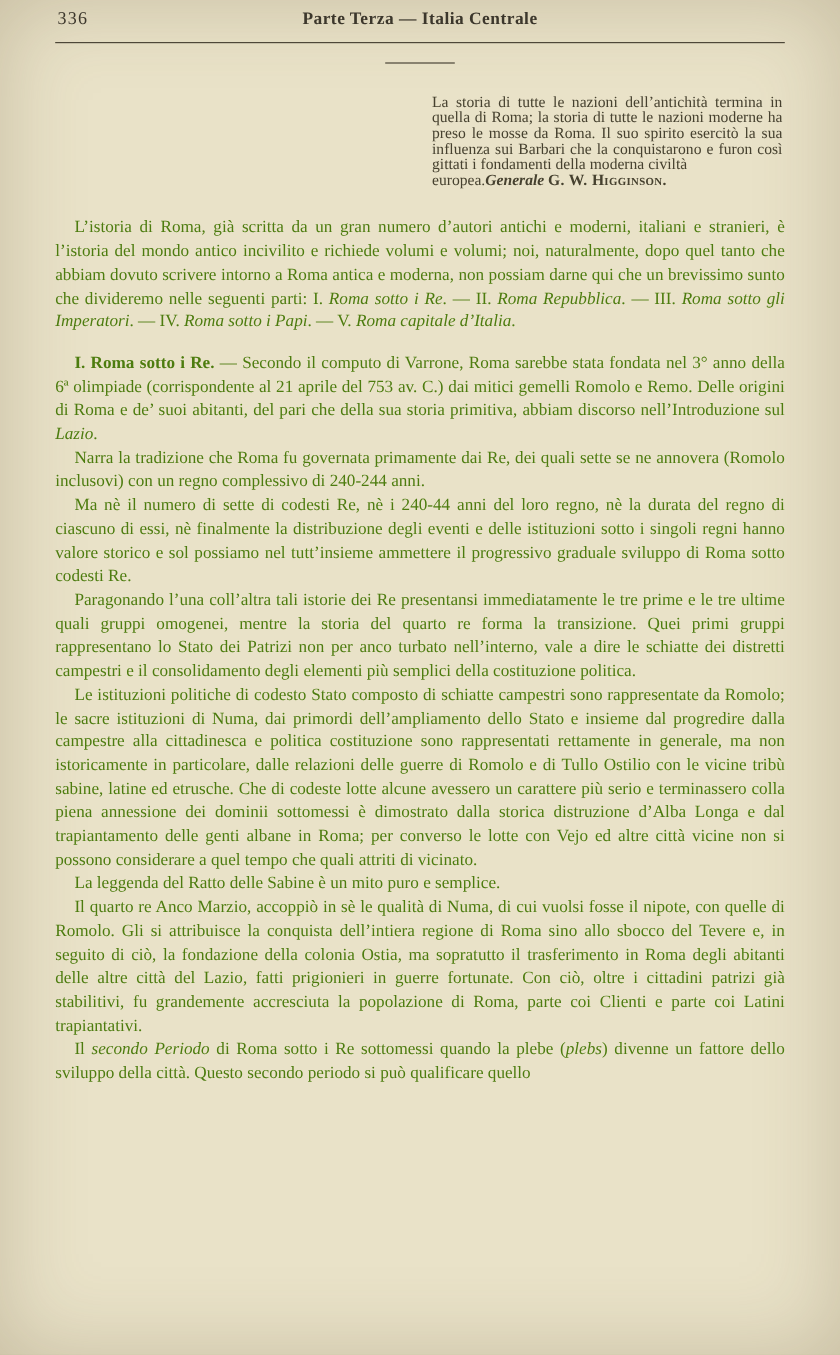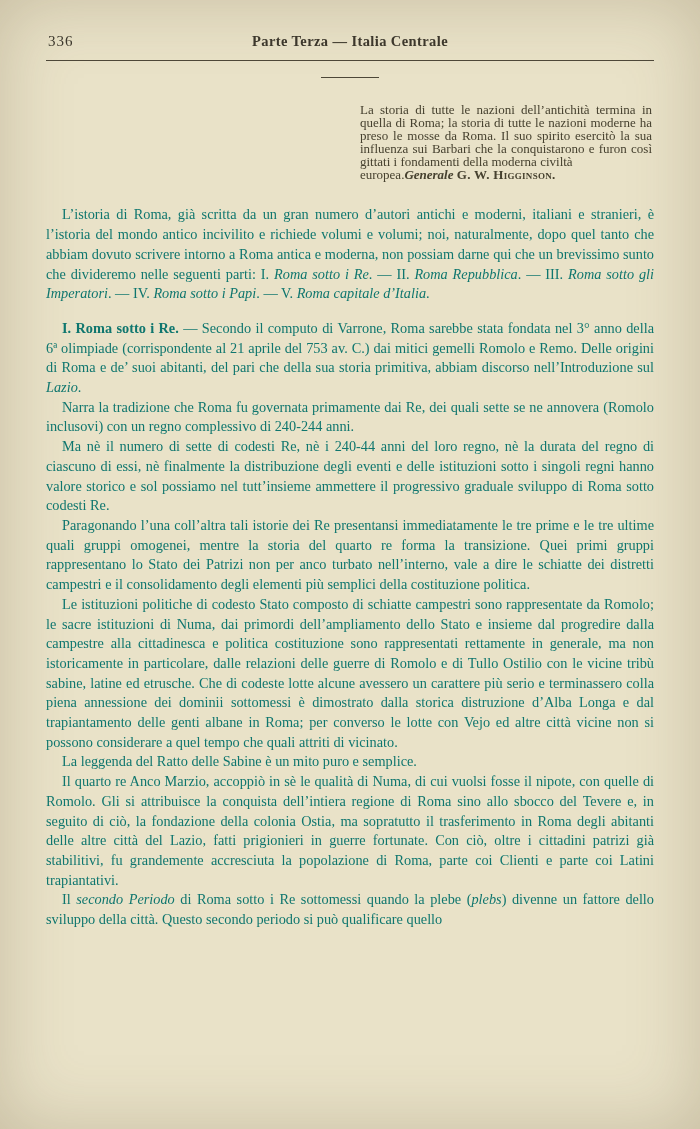--- a/index.html
+++ b/index.html
@@ -8,21 +8,21 @@
     background: #d8d0b4;
     font-family: "Liberation Serif", "DejaVu Serif", serif;
   }
   .page {
     position: relative;
     width: 700px; height: 1129px;
     background: #e9e2c8;
     color: #3c372c;
     box-shadow: inset 0 0 70px rgba(110, 95, 60, 0.28);
     box-sizing: border-box;
-    padding: 33px 46px 0 46px;
+    padding: 8px 46px 0 46px;
     overflow: hidden;
   }
   
   .header { position: relative; height: 22px; }
   .page-number {
     position: absolute; left: 2px; top: 0;
     font-size: 15px; letter-spacing: 1px;
   }
   .running-title {
     text-align: center;
@@ -53,21 +53,21 @@
   }
   .epi-last { display: flex; justify-content: flex-start; }
   .epi-attr i { font-style: italic; font-weight: bold; }
   .epi-attr .sc { font-variant: small-caps; font-weight: bold; letter-spacing: 0.3px; }
   
   .body-text {
     margin-top: 24px;
     font-size: 14.3px;
     line-height: 19.7px;
     text-align: justify;
-    color: #0f766e;
+    color: #4d7c0f;
   }
   .para { margin: 0; text-indent: 16px; }
   .para.space-before { margin-top: 15px; }
   .run-n { font-style: normal; }
   .run-i { font-style: italic; }
   .run-b { font-weight: bold; }
 </style>
 </head>
 <body>
 

